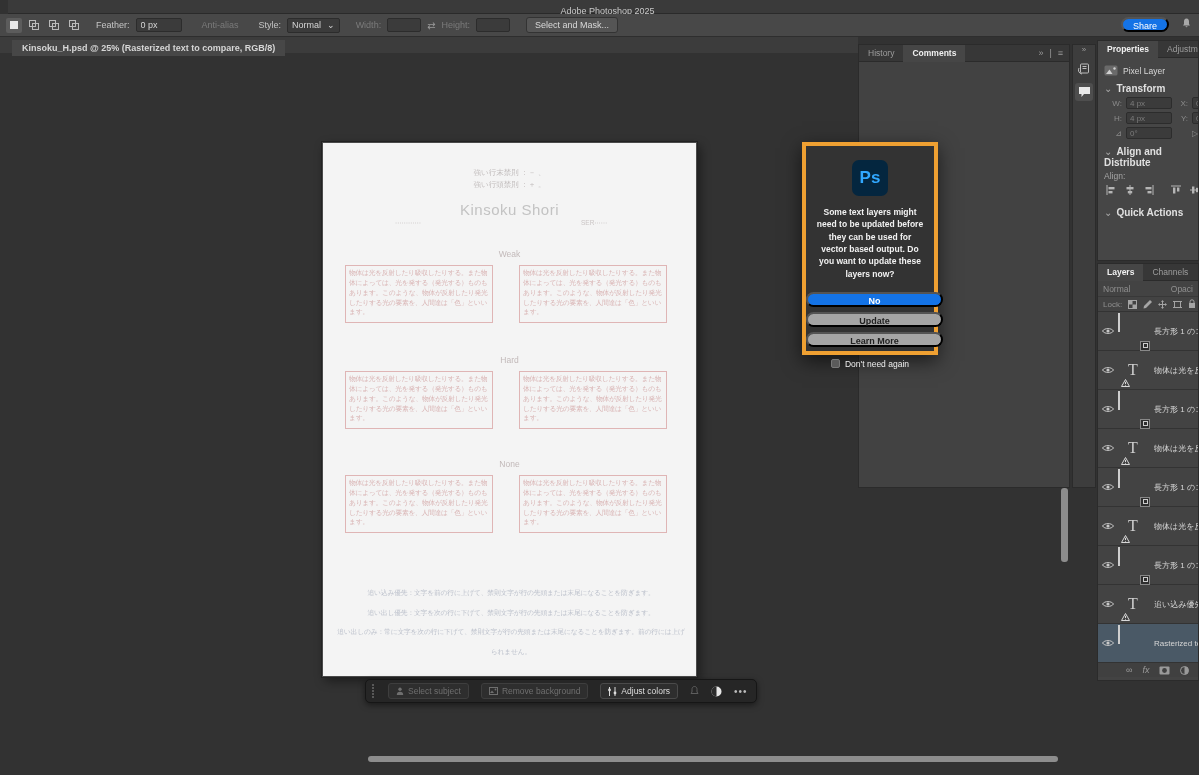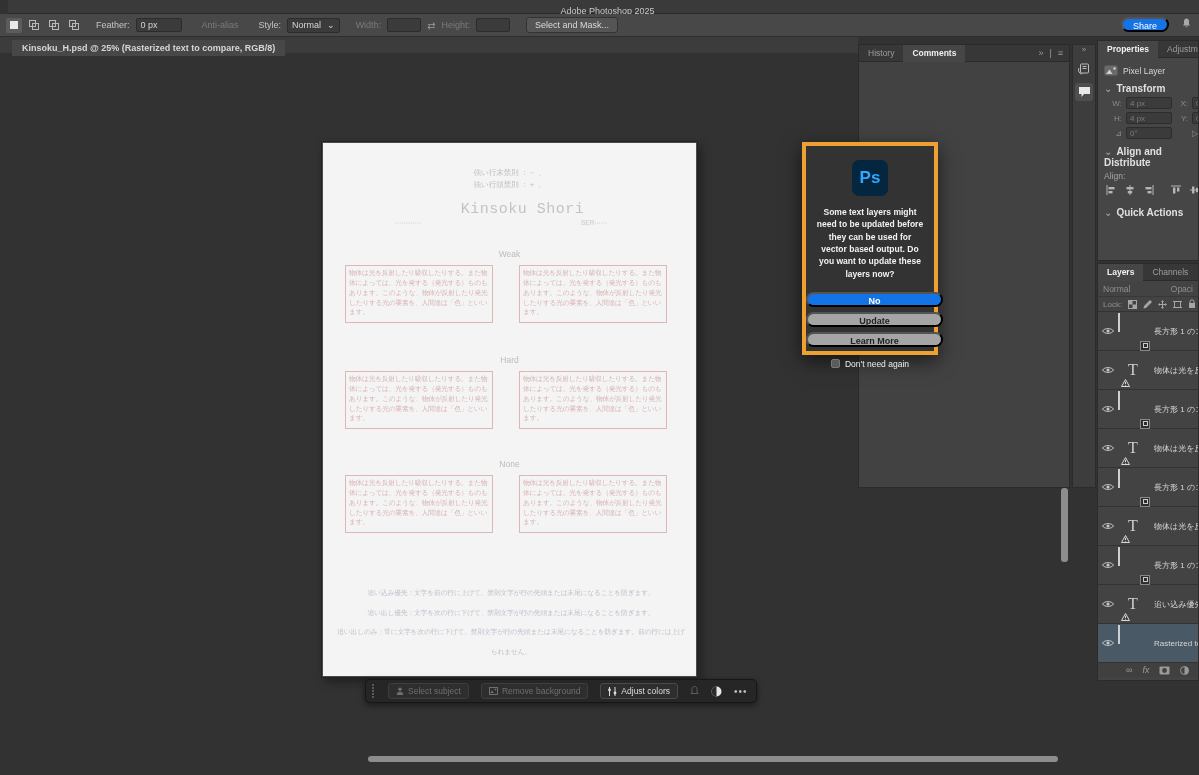--- a/index.html
+++ b/index.html
@@ -30,21 +30,21 @@
   .swap { color:#9a9a9a; font-size:10px; }
   .ob-btn { height:16px; background:#555; border:1px solid #333; border-radius:3px; color:#d9d9d9; font-size:9px; padding:0 8px; line-height:14px; }
   .share-btn { position:absolute; right:30px; top:3px; height:15px; background:#1473e6; border-radius:8px; color:#fff; font-size:9px; padding:0 10px; line-height:15px; }
   .bell { position:absolute; right:8px; top:4px; }
   
   .tabstrip { position:absolute; left:0; top:37px; width:858px; height:16px; background:#3c3c3c;padding-left:12px; }
   .doctab { display:inline-block; height:16px; background:#474747; padding:0 10px; font-size:9px; color:#d6d6d6; line-height:16px; font-weight:bold; }
   
   .page { position:absolute; left:322px; top:142px; width:375px; height:535px; background:#f4f4f4; border:1px solid #4a4a4a; box-shadow:0 0 0 1px #222, 3px 4px 10px rgba(0,0,0,.45); overflow:hidden; }
   .pg-head { position:absolute; left:0; top:24px; width:100%; text-align:center; font-size:7.5px; color:rgba(150,140,140,.55); line-height:1.6; }
-  .pg-title { position:absolute; left:13px; top:58px; width:100%; text-align:center; font-size:15px; color:#c3c3c3; letter-spacing:.5px;font-family:Liberation Mono, monospace; }
+  .pg-title { position:absolute; left:0; top:58px; width:100%; text-align:center; font-size:15px; color:#c3c3c3; letter-spacing:.5px; }
   .pg-lbl { position:absolute; top:76px; font-size:6.5px; color:rgba(160,150,150,.5); }
   .pg-lbl.l { left:72px; } .pg-lbl.r { left:258px; }
   .pg-sec-h { position:absolute; left:0; width:100%; text-align:center; font-size:8.5px; color:rgba(160,145,145,.6); }
   .pg-box { position:absolute; width:148px; height:58px; border:1px solid rgba(205,130,130,.55); padding:2px 3px; font-size:6.8px; line-height:1.45; color:rgba(195,125,125,.55); overflow:hidden; letter-spacing:-.3px; }
   .pg-box.left { left:22px; } .pg-box.right { left:196px; }
   .pg-footer { position:absolute; left:14px; top:440px; width:348px; text-align:center; font-size:6.8px; color:rgba(140,150,170,.55); line-height:2.9; letter-spacing:-.2px; }
   
   .taskbar { position:absolute; left:365px; top:679px; height:24px; background:#262626; border:1px solid #161616; border-radius:5px; box-shadow:0 2px 6px rgba(0,0,0,.5); display:flex; align-items:center; padding:0 8px 0 4px; gap:12px; z-index:5; }
   .grip { display:flex; flex-direction:column; gap:1px; padding:0 2px; }
   .grip i { width:2px; height:2px; background:#6a6a6a; border-radius:50%; }

